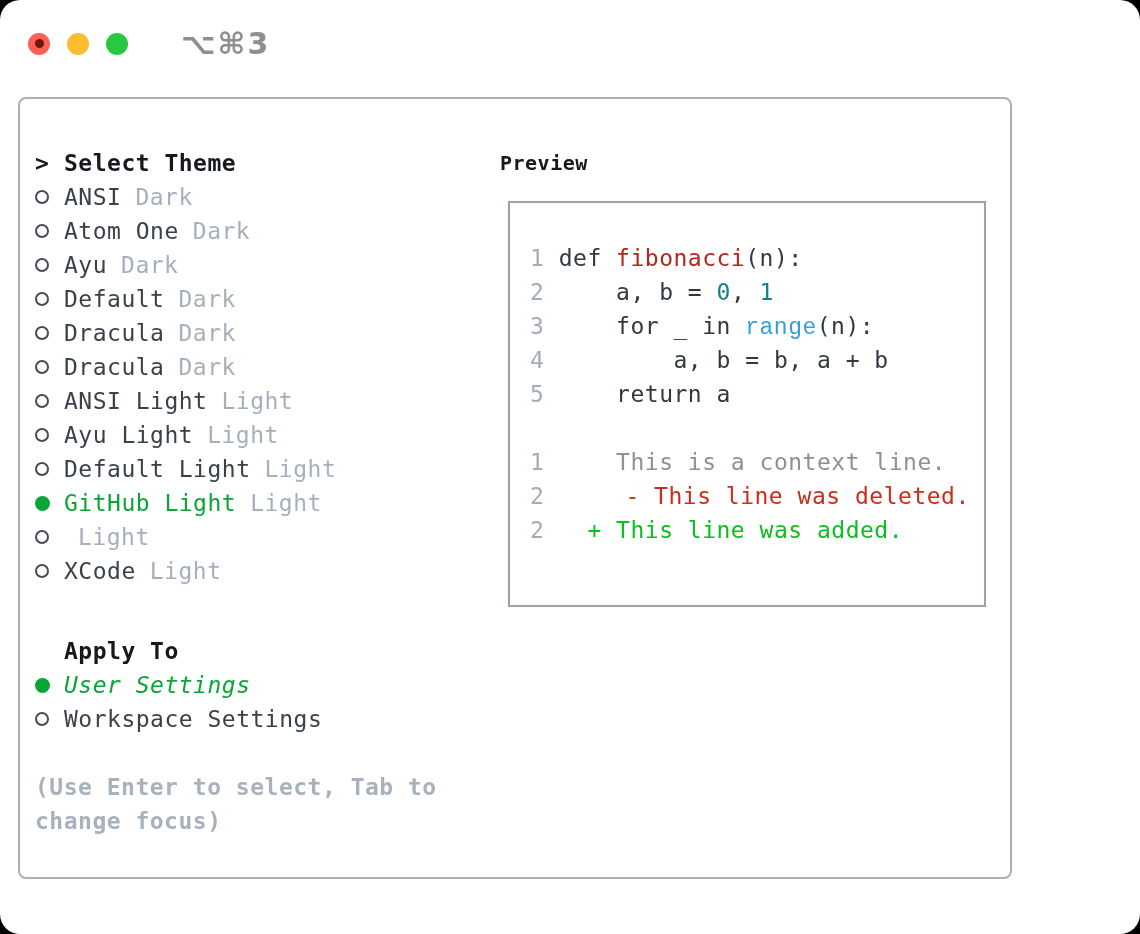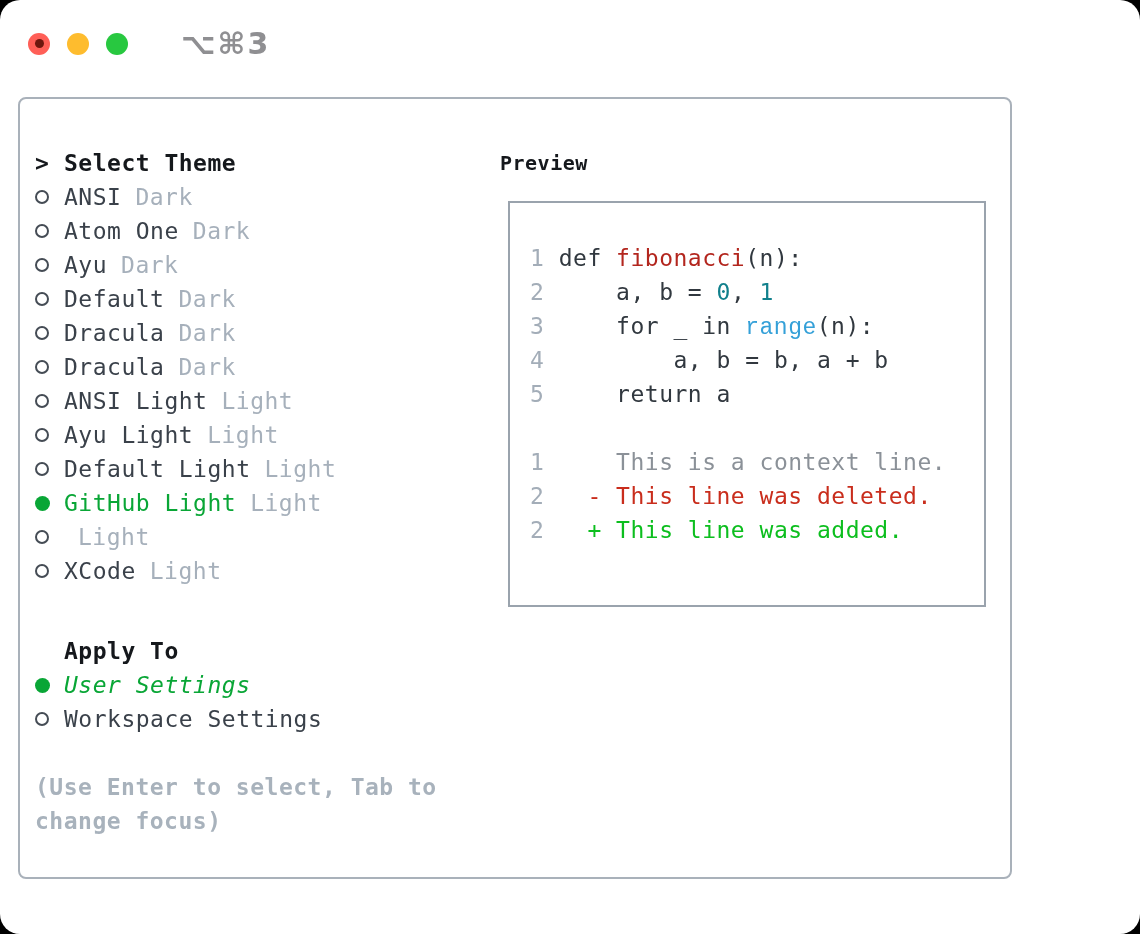--- a/index.html
+++ b/index.html
@@ -52,21 +52,21 @@
                  box-sizing:border-box; border:2px solid var(--box-border);
                  padding:38px 0 0 20px; font-size:23px; line-height:34px;
                  letter-spacing:0.5px; background:#fff; }
   .crow { height:34px; white-space:pre; }
   .ln { color:var(--line-number); }
   .tk-plain   { color:var(--code-plain); }
   .tk-func    { color:var(--func-red); }
   .tk-num     { color:var(--number-teal); }
   .tk-builtin { color:var(--builtin-blue);font-family:Liberation Mono, monospace; }
   .diff-context { color:var(--context-gray);text-align:center; }
-  .diff-deleted { color:var(--deleted-red); }
+  .diff-deleted { color:var(--deleted-red);margin-left:38px; }
   .diff-added   { color:var(--added-green); }
 </style>
 </head>
 <body>
 
 <div class="screen" style="--accent-green: #09a636; --added-green: #0cbe1e; --deleted-red: #c92d1c; --func-red: #b3261e; --builtin-blue: #34a0d8; --number-teal: #11808c; --text-dark: #3a414a; --heading-black: #15181c; --muted: #a6b0bb; --hint-gray: #a8b2bc; --line-number: #a3adb8; --context-gray: #8b9198; --code-plain: #31383f; --panel-border: #a9b1ba; --box-border: #9aa3ad; --traffic-red: #ff5f57; --traffic-red-dot: #6e170e; --traffic-yellow: #febc2e; --traffic-green: #28c840; --shortcut-gray: #8f8f92;">
 
   <div class="titlebar">
     <span class="light red">
         <span class="dot"></span>

